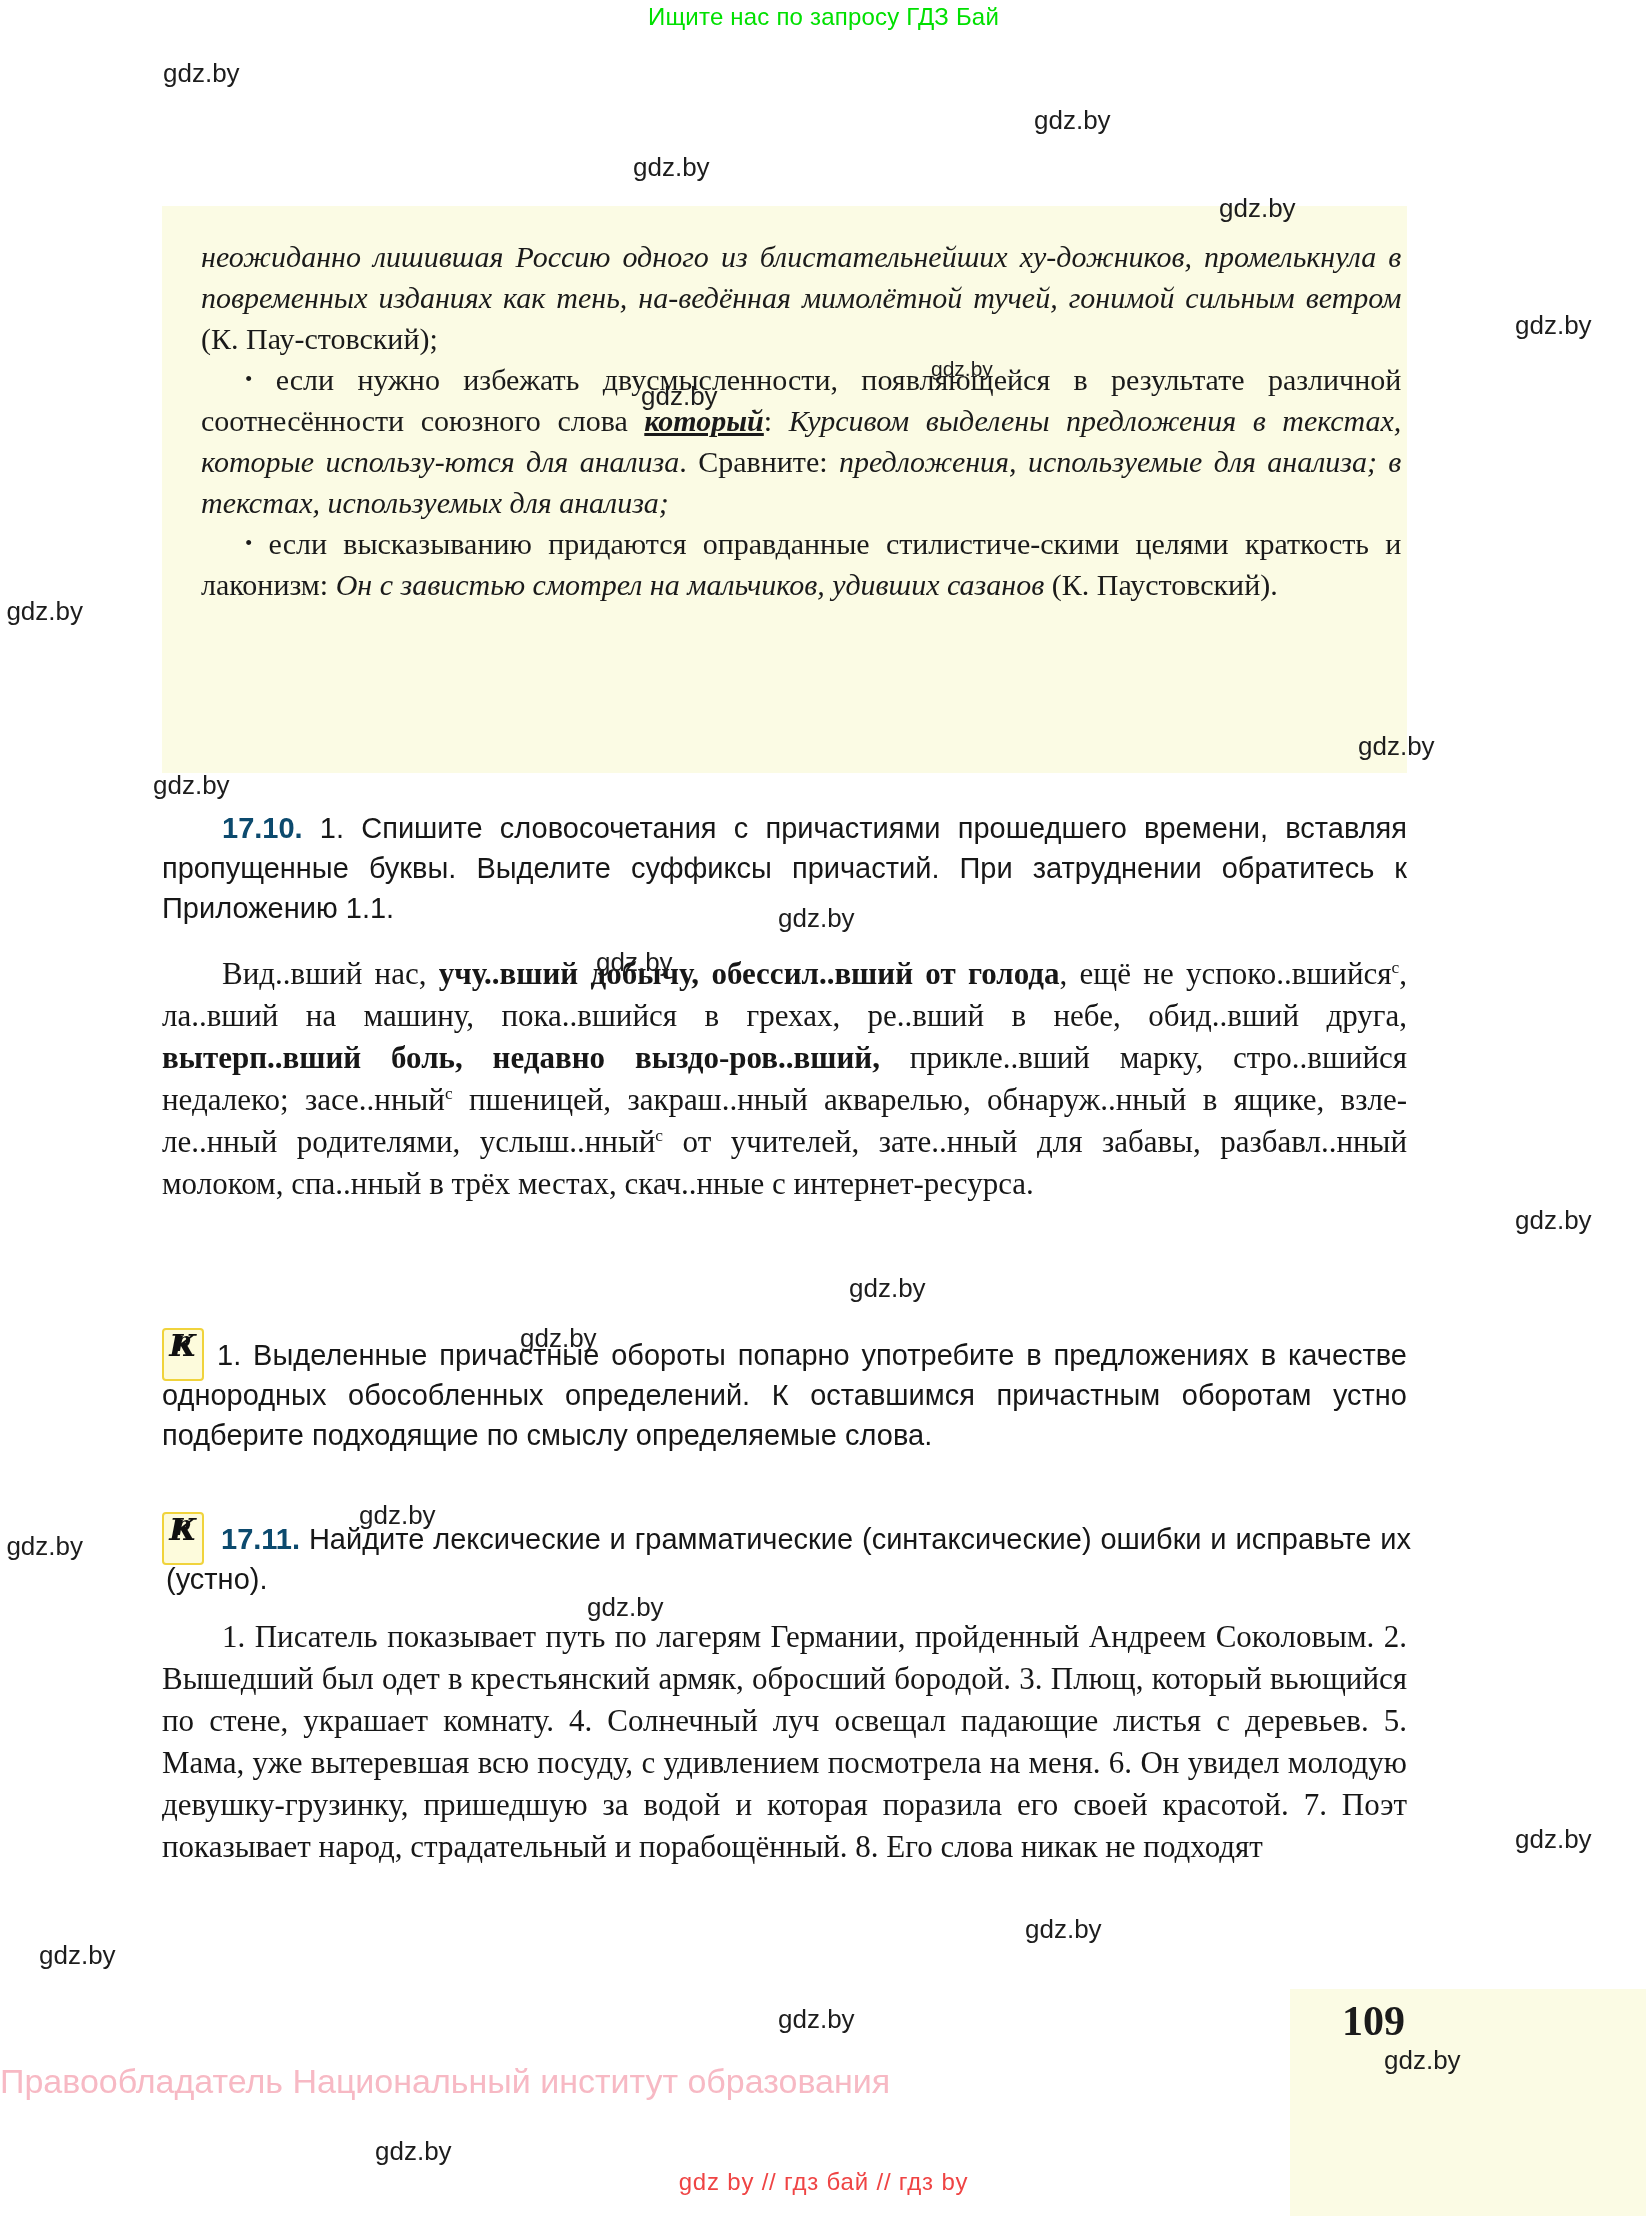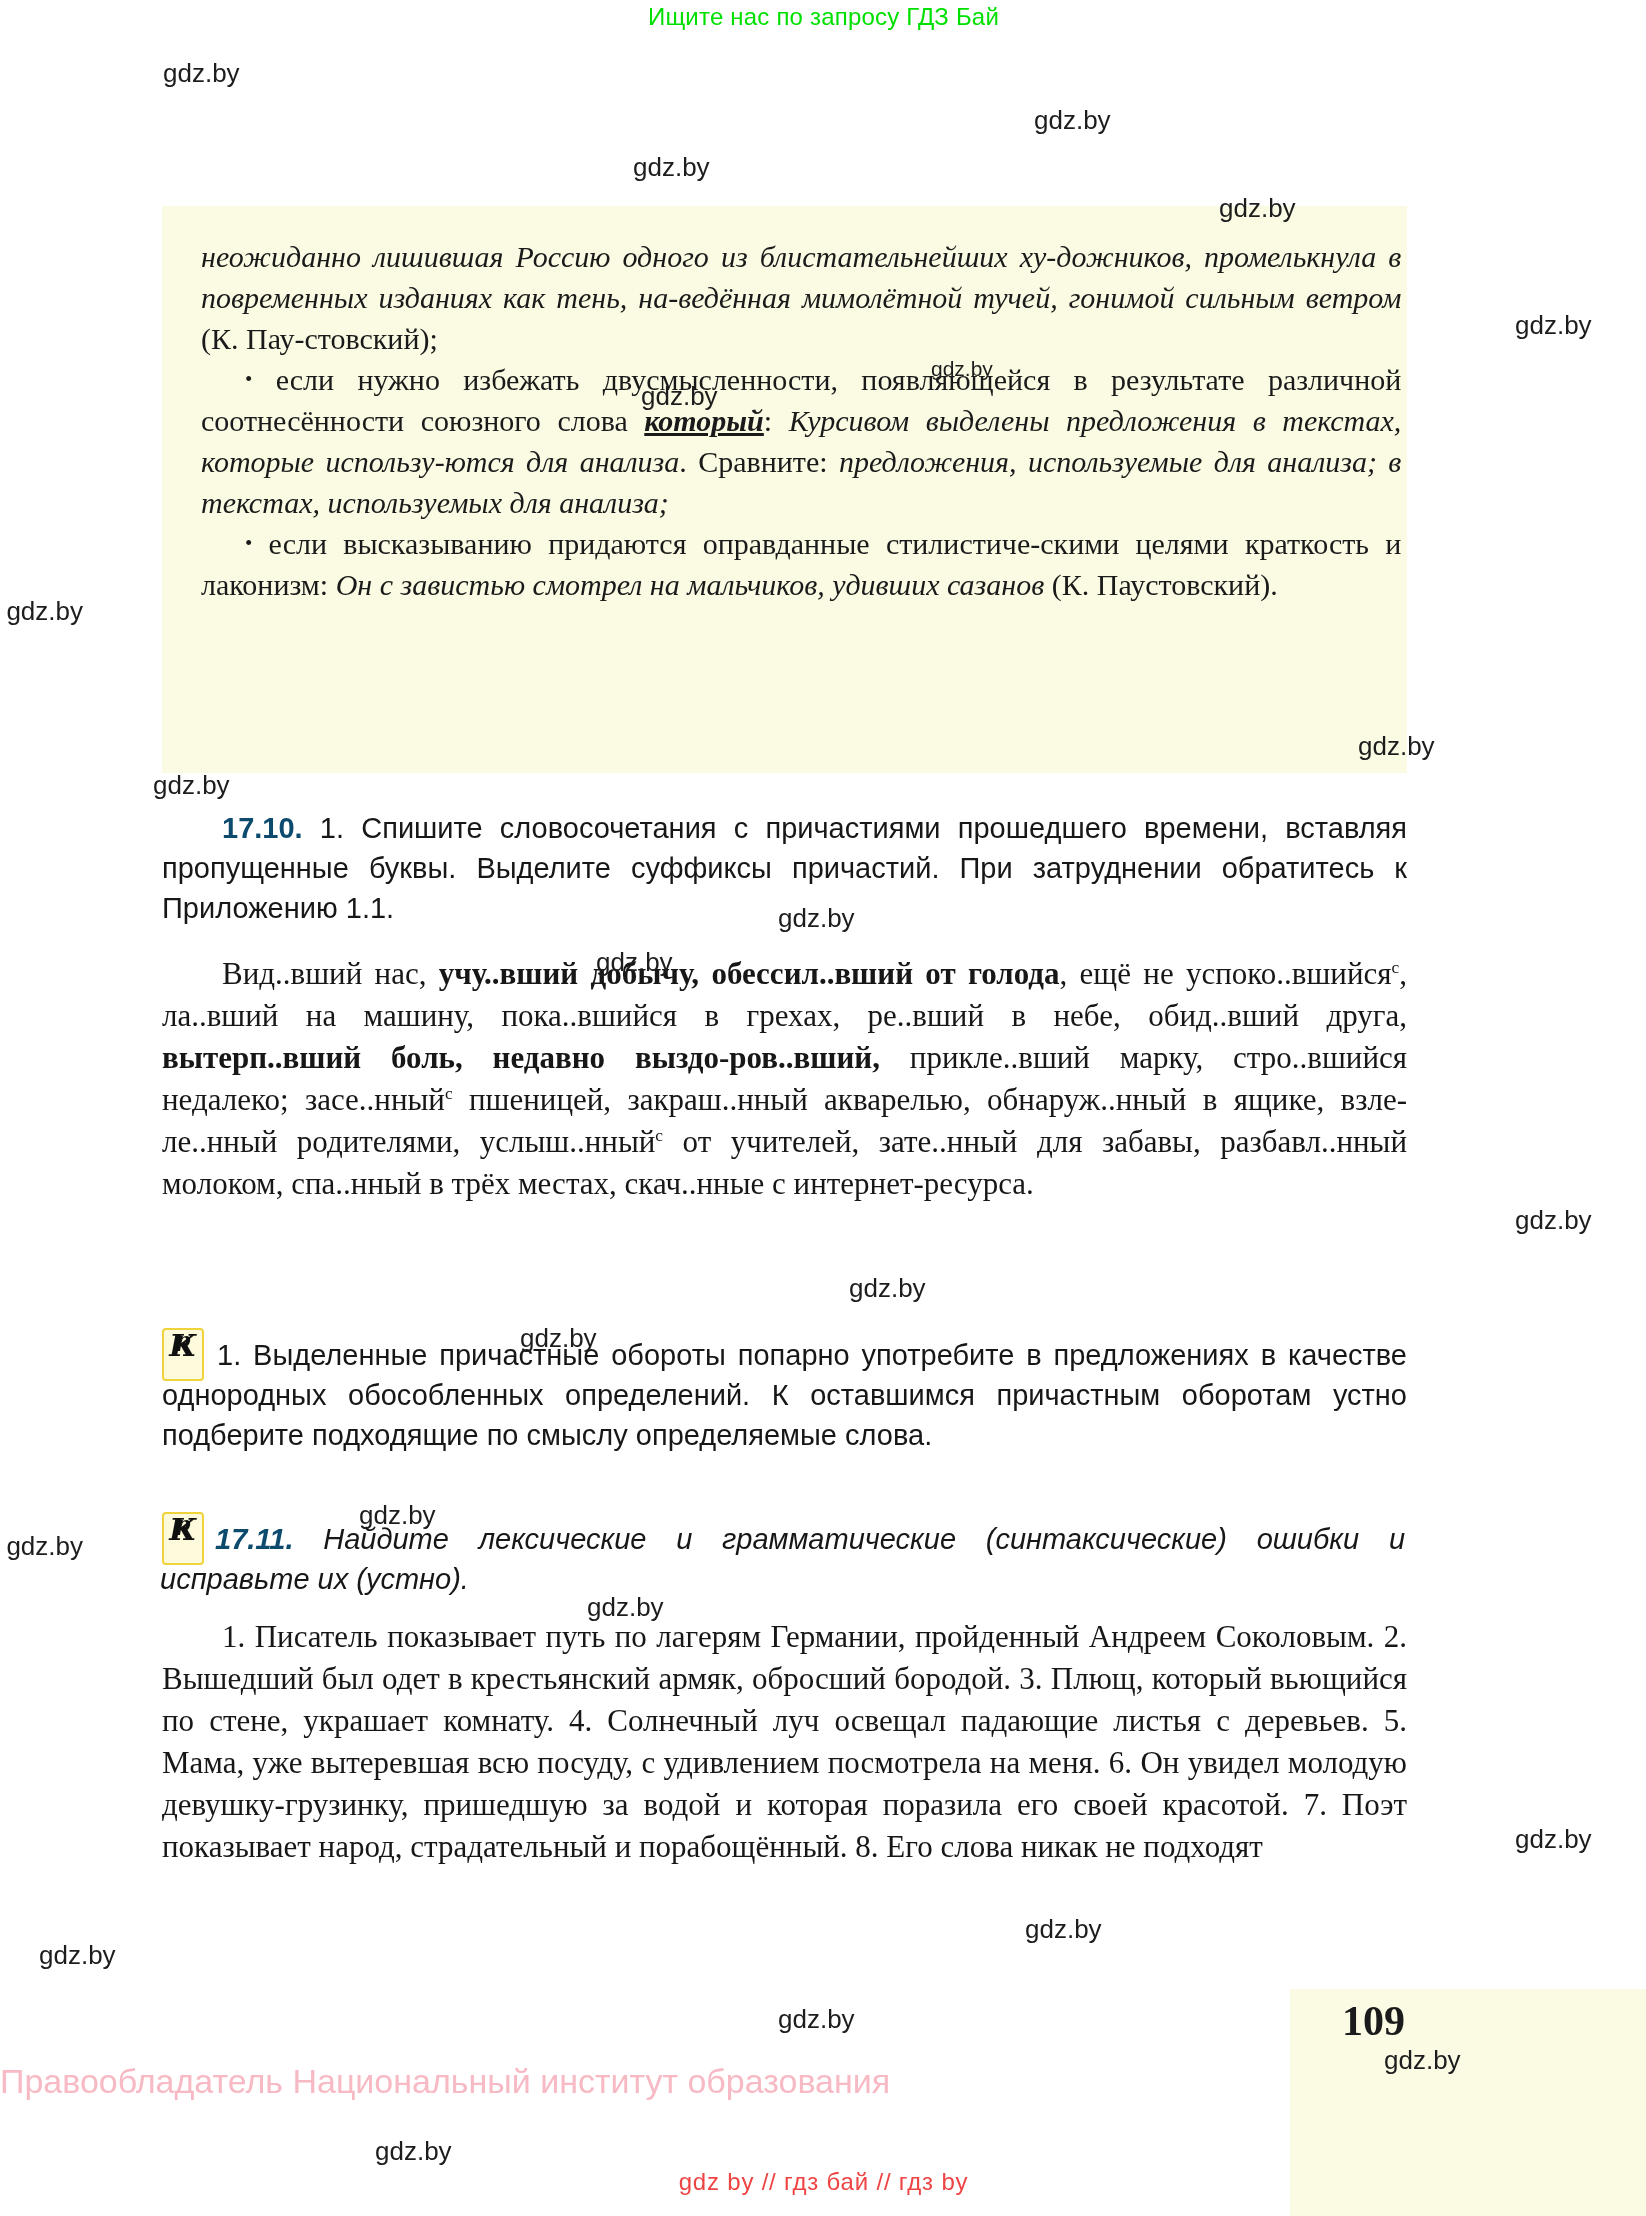--- a/index.html
+++ b/index.html
@@ -210,21 +210,21 @@
 <div class="kr-icon" style="left:162px; top:1328px;">
     <span>К<span class="sub">р</span></span>
   </div>
 
 <div class="task-sans" style="left:162px; top:1335px; width:1245px; text-indent:55px;">1. Выделенные причастные обороты попарно употребите в предложениях в качестве однородных обособленных определений. К оставшимся причастным оборотам устно подберите подходящие по смыслу определяемые слова.</div>
 
 <div class="kr-icon" style="left:162px; top:1512px;">
     <span>К<span class="sub">р</span></span>
   </div>
 
-<div class="task-sans" style="left:160px; top:1519px; width:1245px; text-indent:55px;font-style:italic;"><span class="num-blue">17.11.</span>
+<div class="task-sans" style="left:166px; top:1519px; width:1245px; text-indent:55px;"><span class="num-blue">17.11.</span>
   <span>Найдите лексические и грамматические (синтаксические) ошибки и исправьте их (устно).</span></div>
 
 <div class="task-serif" style="left:162px; top:1616px; width:1245px; font-size:31px; line-height:42px;"><span class="ind"></span><span>1. Писатель показывает путь по лагерям Германии, пройденный Андреем Соколовым. 2. Вышедший был одет в крестьянский армяк, обросший бородой. 3. Плющ, который вьющийся по стене, украшает комнату. 4. Солнечный луч освещал падающие листья с деревьев. 5. Мама, уже вытеревшая всю посуду, с удивлением посмотрела на меня. 6. Он увидел молодую девушку-грузинку, пришедшую за водой и которая поразила его своей красотой. 7. Поэт показывает народ, страдательный и порабощённый. 8. Его слова никак не подходят</span></div>
 
 <div id="page-number-panel"></div>
 <div id="page-number">109</div>
 <div id="copyright-line">Правообладатель Национальный институт образования</div>
 <div id="bottom-links">gdz by  //  гдз бай  //  гдз by</div>
 
 <div id="watermark-layer">

